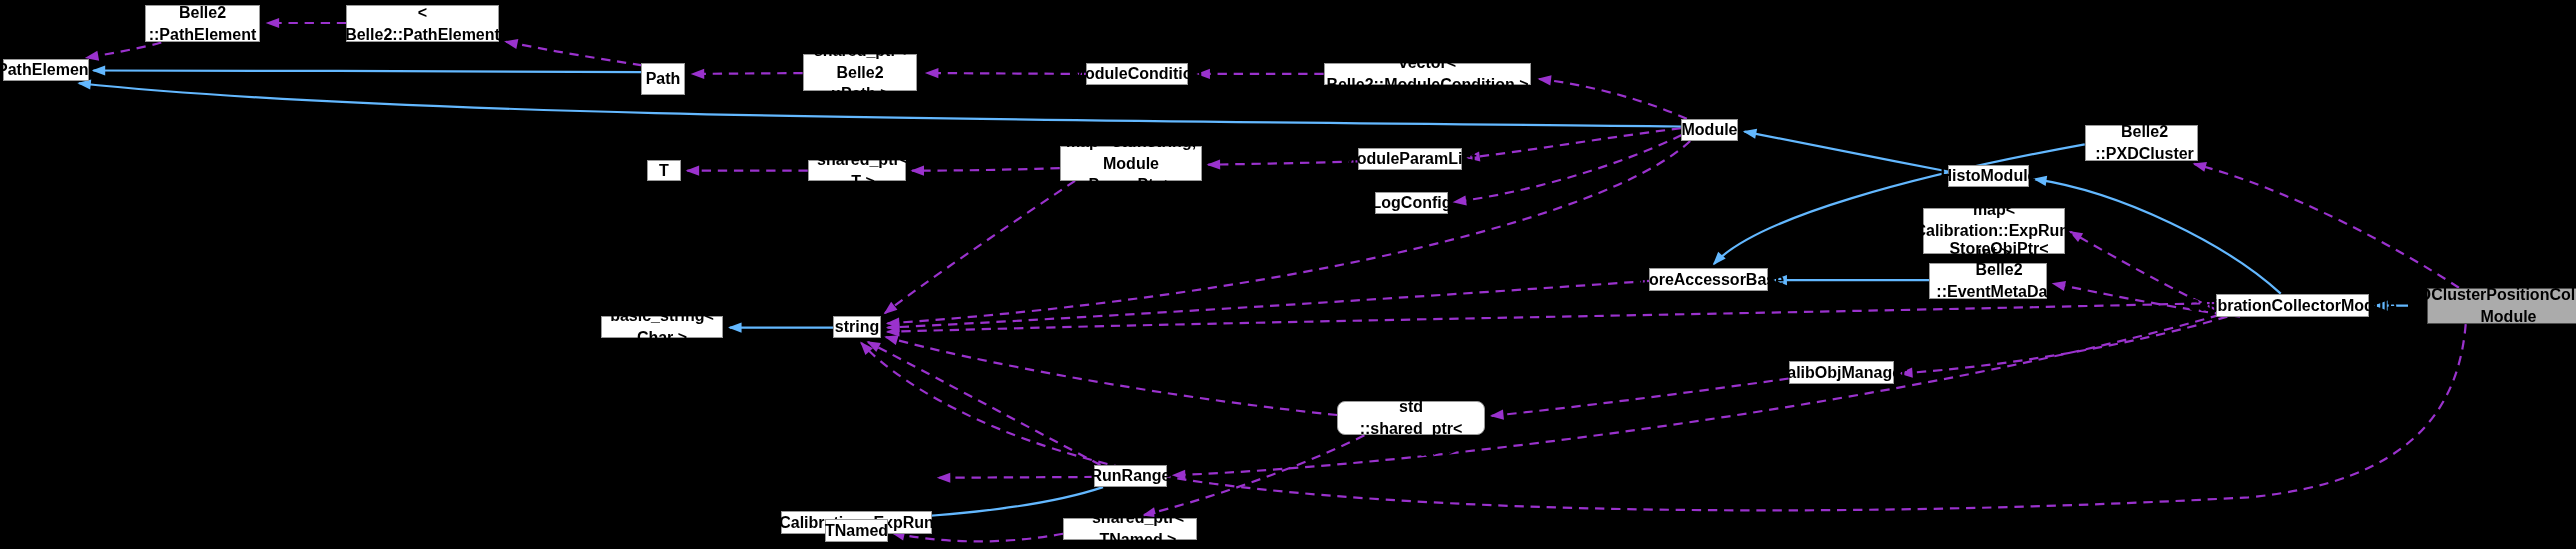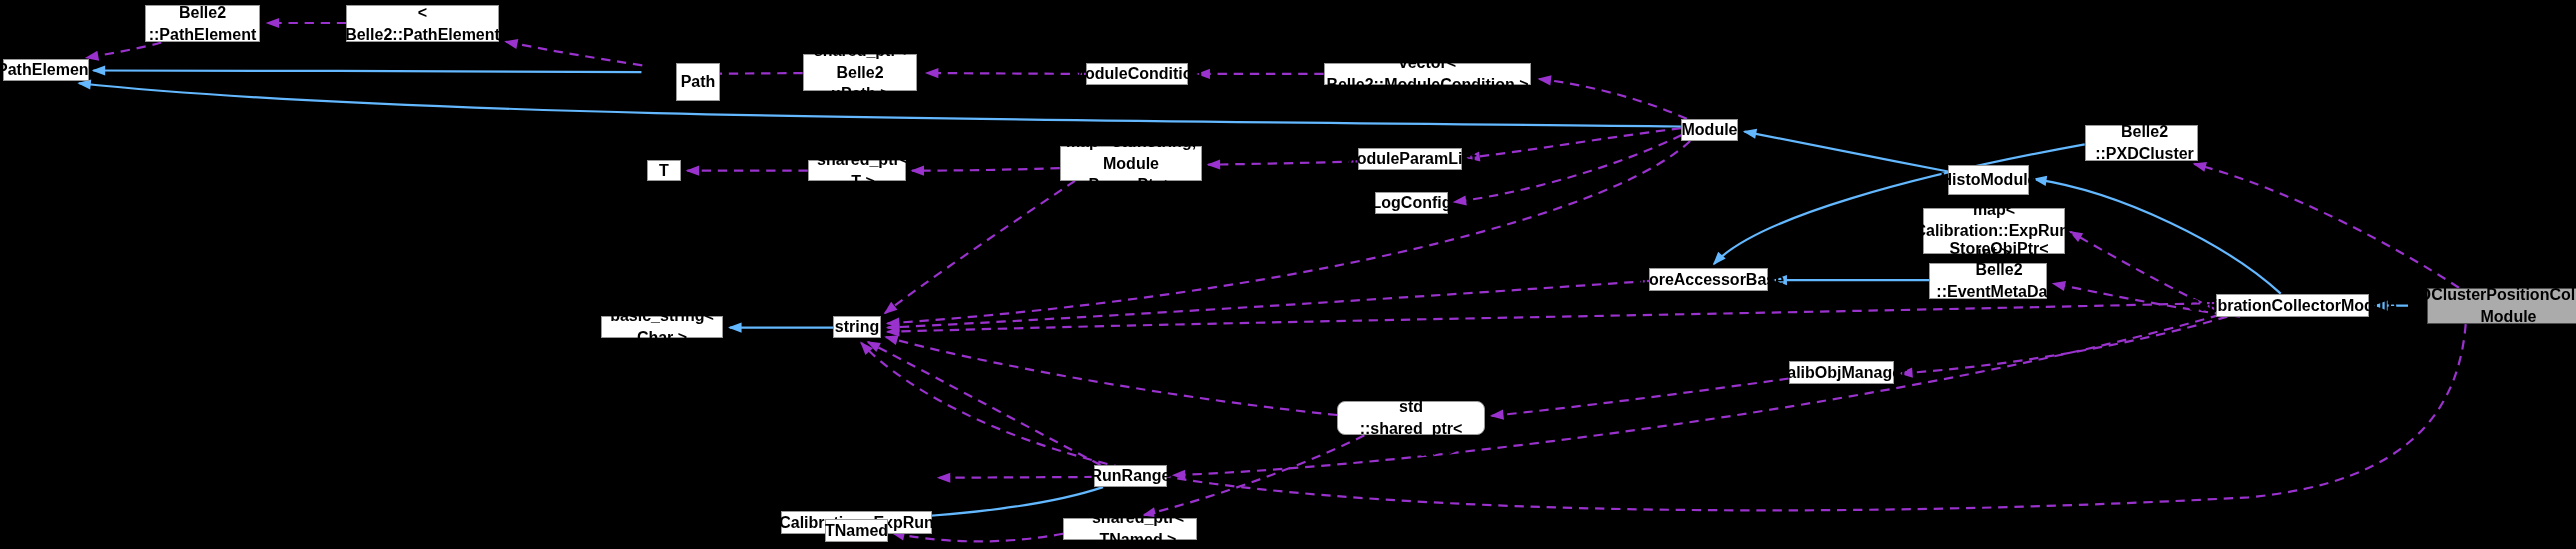--- a/index.html
+++ b/index.html
@@ -73,35 +73,35 @@
     <path class="b" marker-end="url(#ab)" d="M2274,330 L2092,330"></path>
     <path class="b" marker-end="url(#ab)" d="M982,386 L860,386"></path>
     <path class="b" marker-end="url(#ab)" d="M1300,574 C1228,598 1128,606 1050,611"></path>
   </svg>
 
   <div class="node" style="left:2.5px;top:59px;width:86px;height:22px;">PathElement</div>
   <div class="node" style="left:145px;top:5.1px;width:115px;height:37px;">shared_ptr&lt; Belle2
 ::PathElement &gt;</div>
   <div class="node" style="left:346px;top:5.1px;width:153px;height:37px;">list&lt; std::shared_ptr
 &lt; Belle2::PathElement &gt; &gt;</div>
-  <div class="node" style="left:641px;top:63px;width:44px;height:38px;margin-left:35px;">Path</div>
+  <div class="node" style="left:641px;top:63px;width:44px;height:32px;">Path</div>
   <div class="node" style="left:803px;top:54px;width:114px;height:37px;">shared_ptr&lt; Belle2
 ::Path &gt;</div>
   <div class="node" style="left:1086px;top:63px;width:102px;height:22px;">ModuleCondition</div>
   <div class="node" style="left:1324px;top:63px;width:207px;height:22px;">vector&lt; Belle2::ModuleCondition &gt;</div>
   <div class="node" style="left:1681px;top:119px;width:57px;height:22px;">Module</div>
   <div class="node" style="left:647px;top:160px;width:34px;height:21px;">T</div>
   <div class="node" style="left:808px;top:160px;width:98px;height:21px;padding-left:12px;">shared_ptr&lt; T &gt;</div>
   <div class="node" style="left:1060px;top:146px;width:142px;height:35px;">map&lt; std::string, Module
 ParamPtr &gt;</div>
   <div class="node" style="left:1358px;top:148px;width:104px;height:22px;">ModuleParamList</div>
   <div class="node" style="left:1375px;top:192px;width:73px;height:22px;">LogConfig</div>
   <div class="node" style="left:2085px;top:125px;width:113px;height:36px;padding-left:6px;">StoreArray&lt; Belle2
 ::PXDCluster &gt;</div>
-  <div class="node" style="left:1948px;top:165px;width:81px;height:30px;">HistoModule</div>
+  <div class="node" style="left:1948px;top:165px;width:81px;height:22px;">HistoModule</div>
   <div class="node" style="left:1923px;top:208px;width:142px;height:46px;">map&lt; Calibration::ExpRun,
 int &gt;</div>
   <div class="node" style="left:1929px;top:263px;width:118px;height:36px;padding-left:22px;">StoreObjPtr&lt; Belle2
 ::EventMetaData &gt;</div>
   <div class="node" style="left:1649px;top:268px;width:119px;height:23px;">StoreAccessorBase</div>
   <div class="node" style="left:2216px;top:294px;width:153px;height:23px;">CalibrationCollectorModule</div>
   <div class="node hl" style="left:2408px;top:288px;width:163px;height:36px;margin-left:19px;">PXDClusterPositionCollector
 Module</div>
   <div class="node" style="left:601px;top:316px;width:122px;height:22px;">basic_string&lt; Char &gt;</div>
   <div class="node" style="left:833px;top:316px;width:48px;height:22px;">string</div>

